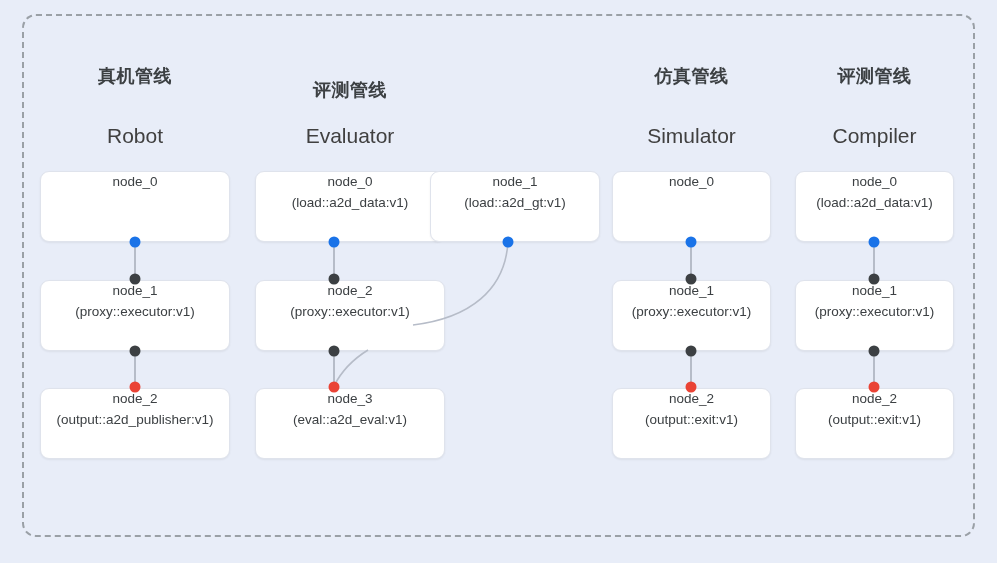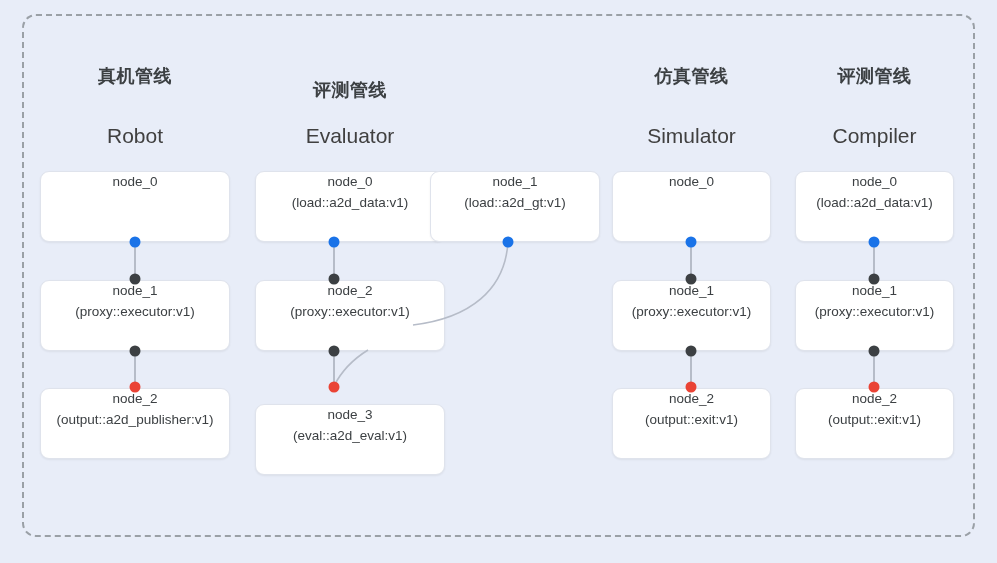--- a/index.html
+++ b/index.html
@@ -146,21 +146,21 @@
     <div class="col-subtitle" style="top:124px; width:190px;">Evaluator</div>
 
     <div class="node-box" style="left:0px; top:171px; width:190px; height:71px;">
       <div class="node-name">node_0</div>
       <div class="node-type">(load::a2d_data:v1)</div>
     </div>
     <div class="node-box" style="left:0px; top:280px; width:190px; height:71px;">
       <div class="node-name">node_2</div>
       <div class="node-type">(proxy::executor:v1)</div>
     </div>
-    <div class="node-box" style="left:0px; top:404px; width:190px; height:71px;">
+    <div class="node-box" style="left:0px; top:388px; width:190px; height:71px;">
       <div class="node-name">node_3</div>
       <div class="node-type">(eval::a2d_eval:v1)</div>
     </div>
 
     <div class="node-box" style="left:175px; top:171px; width:170px; height:71px;">
       <div class="node-name">node_1</div>
       <div class="node-type">(load::a2d_gt:v1)</div>
     </div>
 
     <div class="edge-line" style="left:79px; top:242px; height:37px;"></div>

